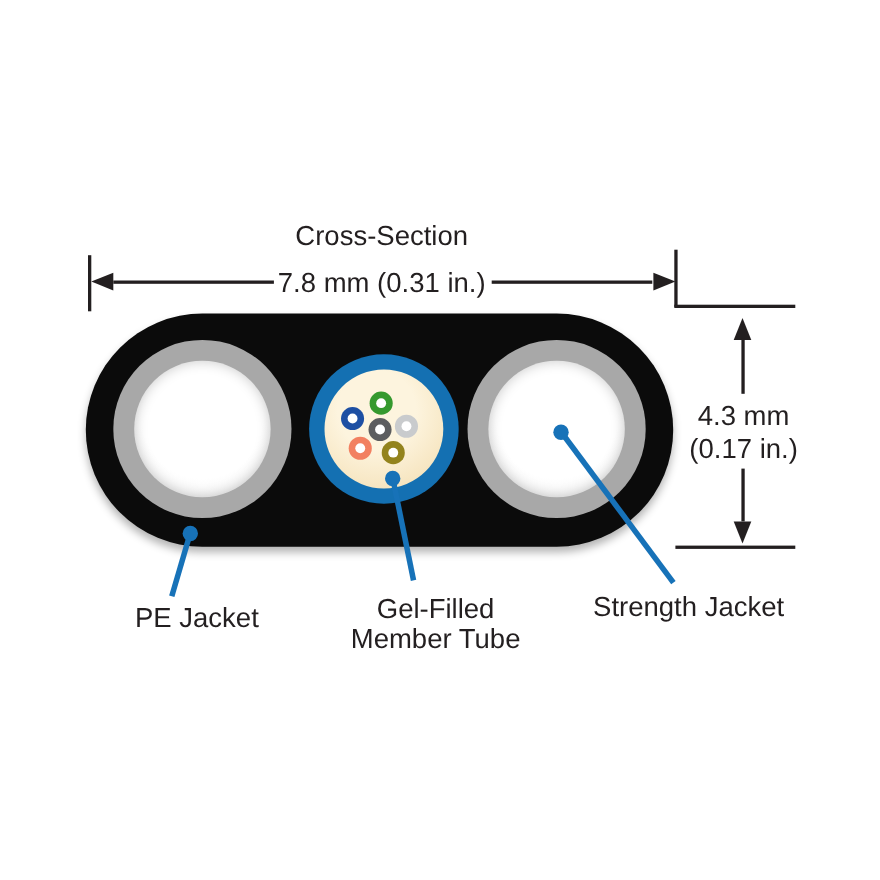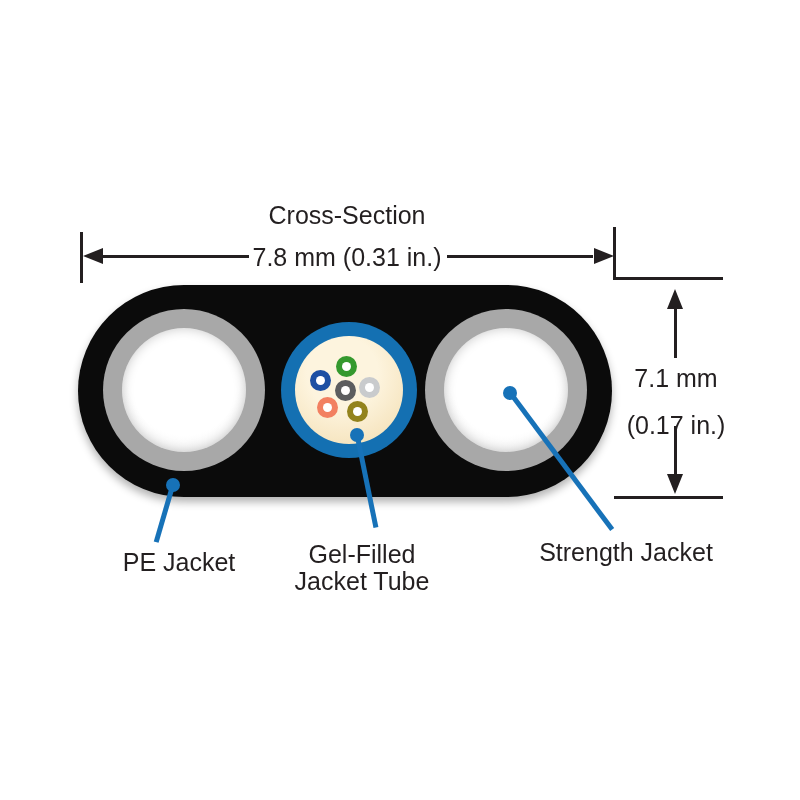--- a/index.html
+++ b/index.html
@@ -55,22 +55,22 @@
   <div class="dimline-h" style="left:103px;top:255px;width:146px;"></div>
   <div class="txt center" style="left:347px;top:243px;text-align:right;">7.8 mm (0.31 in.)</div>
   <div class="dimline-h" style="left:447px;top:255px;width:146px;"></div>
   <div class="arrowhead arrow-right" style="left:594px;top:248px;"></div>
 
   <div class="dimline-h" style="left:613px;top:277px;width:110px;"></div>
   <div class="dimline-h" style="left:614px;top:496px;width:109px;"></div>
   <div class="arrowhead arrow-up" style="left:667px;top:289px;"></div>
   <div class="dimline-v" style="left:674px;top:308px;height:50px;"></div>
   <div class="txt center" style="left:676px;top:363px;line-height:30px;">
-    <span style="display:block;">7.1 mm</span>
-    <span style="display:block;margin-top:17px;">(0.17 in.)</span>
+    <span style="display:block;">4.3 mm</span>
+    <span style="display:block;">(0.17 in.)</span>
   </div>
   <div class="dimline-v" style="left:674px;top:426px;height:48px;"></div>
   <div class="arrowhead arrow-down" style="left:667px;top:474px;"></div>
 
   <div class="jacket" style="background-color: rgb(11, 11, 11);"></div>
 
   <div class="member" style="left: 103px; background-color: rgb(168, 168, 168);">
     <div class="member-core"></div>
   </div>
   <div class="member" style="left: 425px; background-color: rgb(168, 168, 168);">
@@ -104,22 +104,22 @@
   <div class="leader-dot" style="left: 166px; top: 478px; background-color: rgb(23, 114, 184);"></div>
 
   <div class="leader" style="left: 357px; top: 432px; width: 95px; transform: rotate(78.5deg); background-color: rgb(23, 114, 184);"></div>
   <div class="leader-dot" style="left: 350px; top: 428px; background-color: rgb(23, 114, 184);"></div>
 
   <div class="leader" style="left: 510px; top: 390px; width: 171px; transform: rotate(53.3deg); background-color: rgb(23, 114, 184);"></div>
   <div class="leader-dot" style="left: 503px; top: 386px; background-color: rgb(23, 114, 184);"></div>
 
   <div class="txt center" style="left:132px;top:548px;margin-left:47px;">PE Jacket</div>
 
-  <div class="txt center" style="left:362px;top:541px;line-height:27px;">
+  <div class="txt center" style="left:396px;top:541px;line-height:27px;">
     <span style="display:block;">Gel-Filled</span>
-    <span style="display:block;">Jacket Tube</span>
+    <span style="display:block;">Member Tube</span>
   </div>
 
   <div class="txt center" style="left:626px;top:538px;line-height:28px;">
     <span style="display:block;">Strength Jacket</span>
   </div>
 
 </div>
 
 </body></html>

